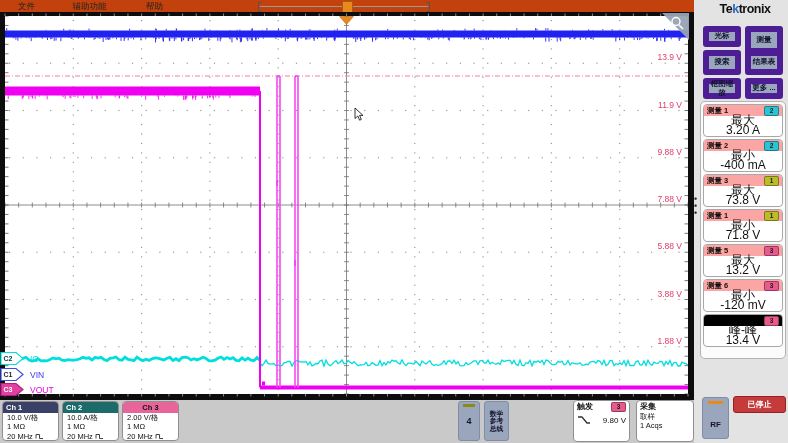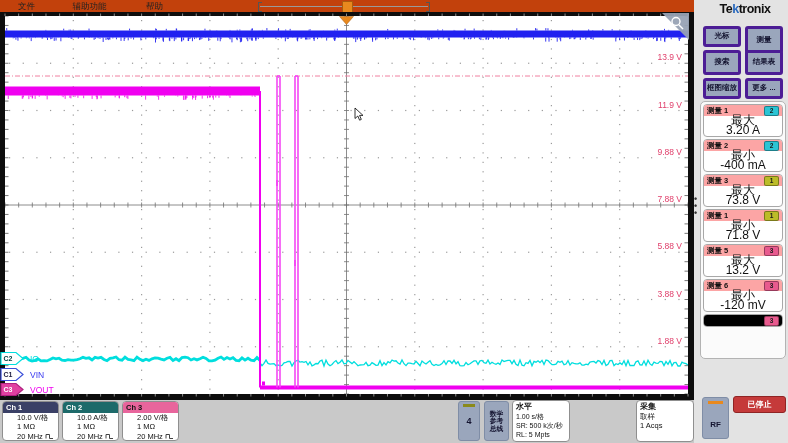--- a/index.html
+++ b/index.html
@@ -26,21 +26,21 @@
   #ov-right{right:0;border-left:none;}
   #ov-marker{position:absolute;left:84px;top:0;width:9px;height:10px;background:#e8891e;border:1px solid #a85c0e;border-radius:1px;}
 
   
   #display{left:0;top:12px;width:694px;height:388px;background:#000;}
 
   
   #sidebar{left:694px;top:0;width:94px;height:443px;background:#e3e3e3;}
   #logo{left:706px;top:2px;width:78px;height:16px;text-align:center;font-size:12.5px;font-weight:bold;color:#111;letter-spacing:-0.5px;}
   #logo .k{color:#2b6bbf;}
-  .side-btn{position:absolute;background:#9aa6bc;border:3px solid #4c1d95;border-radius:3px;
+  .side-btn{position:absolute;background:#9aa6bc;border:6px solid #4c1d95;border-radius:3px;
     color:#141430;font-size:7.5px;font-weight:bold;text-align:center;
     display:flex;align-items:center;justify-content:center;line-height:8.5px;padding:1px;box-sizing:border-box;cursor:pointer;}
   #results-panel{left:700px;top:101px;width:86px;height:258px;background:#fbfbfb;border:1px solid #b3b3b3;border-radius:5px;box-sizing:border-box;padding-top:2px;}
   .mcard{margin:0 2px 2px 2px;background:#fff;border:1px solid #a8a8a8;border-radius:4px;overflow:hidden;}
   .mcard-header{height:11px;background:#fca5a5;padding:0 3px;display:flex;align-items:center;justify-content:space-between;}
   .mcard.selected .mcard-header{background:#000;}
   .mcard-title{font-size:7.5px;font-weight:bold;color:#111;}
   .badge{width:13px;height:8px;border-radius:2px;font-size:6.5px;line-height:8px;text-align:center;color:#1b1b1b;font-weight:bold;border:1px solid rgba(0,0,0,.35);}
   .badge.ch1{background:#bcbc28;}
   .badge.ch2{background:#2cc4d4;}
@@ -54,22 +54,22 @@
   #rf-label{position:absolute;left:0;right:0;top:22px;text-align:center;font-size:8px;font-weight:bold;color:#141430;}
   #stop-btn{left:733px;top:396px;width:53px;height:17px;background:#c53a3a;border:1px solid #8f2424;border-radius:3px;
     color:#fff;font-size:8px;font-weight:bold;text-align:center;line-height:16px;box-sizing:border-box;cursor:pointer;}
 
   
   #bottombar{left:0;top:400px;width:694px;height:43px;background:#c9c9c9;}
   .chcard{position:absolute;top:1px;width:57px;height:40px;background:#fff;border:1px solid #8f8f8f;border-radius:4px;box-sizing:border-box;overflow:hidden;cursor:pointer;}
   .chcard-header{height:11px;font-size:7.5px;font-weight:bold;padding:0 3px;line-height:11px;}
   .ch1h{background:#3a4066;color:#fff;}
   .ch2h{background:#1d6a6a;color:#fff;}
-  .ch3h{background:#e8659c;color:#111;}
-  .chcard-body{padding:0 14px;}
+  .ch3h{background:#e8659c;color:#111;text-align:center;}
+  .chcard-body{padding:0 4px;}
   .chline{font-size:7.5px;line-height:9.3px;color:#111;white-space:nowrap;}
   .sq-btn{position:absolute;top:1px;background:#9aa6bc;border:1px solid #7f8da6;border-radius:3px;box-sizing:border-box;cursor:pointer;}
   #add4-line{position:absolute;left:4px;top:2px;width:12px;height:2.5px;background:#8a8a1a;}
   #add4-label{position:absolute;left:0;right:0;top:14px;text-align:center;font-size:9px;font-weight:bold;color:#141430;}
   #math-btn{display:flex;flex-direction:column;align-items:center;justify-content:center;}
   .math-line{font-size:6.8px;line-height:7.6px;color:#141430;font-weight:bold;}
   .info-card{position:absolute;top:0;height:42px;background:#fff;border:1px solid #8f8f8f;border-radius:4px;box-sizing:border-box;padding:1px 3px;cursor:pointer;}
   .info-title{font-size:8px;font-weight:bold;color:#111;line-height:10px;}
   .info-line{font-size:7px;line-height:9px;color:#111;white-space:nowrap;}
   #trigger-card .trig-row{display:flex;align-items:center;justify-content:space-between;margin-top:3px;}
@@ -1587,20 +1587,24 @@
     <div class="mcard-body">
         <div class="mcard-stat">最小</div>
         <div class="mcard-value">-120 mV</div>
       </div>
   </div>
   <div class="mcard selected">
     <div class="mcard-header">
         <span class="mcard-title"></span>
         <span class="badge ch3">3</span>
       </div>
+    <div class="mcard-body">
+        <div class="mcard-stat">峰-峰</div>
+        <div class="mcard-value">13.4 V</div>
+      </div>
   </div>
 </div>
 <div id="dots-handle" class="abs">•<br>•<br>•</div>
 
 <div id="rf-btn" class="abs">
   <div id="rf-line"></div>
   <div id="rf-label">RF</div>
 </div>
 <div id="stop-btn" class="abs">已停止</div>
 
@@ -1643,26 +1647,32 @@
   <div class="sq-btn" style="left:458px;width:22px;height:40px;">
     <div id="add4-line"></div>
     <div id="add4-label">4</div>
   </div>
   <div class="sq-btn" id="math-btn" style="left:484px;width:25px;height:40px;">
     <div class="math-line">数学</div>
     <div class="math-line">参考</div>
     <div class="math-line">总线</div>
   </div>
 
-  <div class="info-card" style="left:512px;width:58px;">
-    <div class="info-title">水平</div>
-    <div class="info-line">1.00 s/格</div>
-    <div class="info-line">SR: 500 k次/秒</div>
-    <div class="info-line">RL: 5 Mpts</div>
+
+  <div class="info-card" id="trigger-card" style="left:573px;width:57px;">
+    <div class="info-title-row">
+      <span class="info-title">触发</span>
+      <span class="badge ch3">3</span>
+    </div>
+    <div class="trig-row">
+      <svg width="14" height="10">
+          <path d="M1,2 H5 L10,8 H13" stroke="#333" fill="none" stroke-width="1.3"></path>
+        </svg>
+      <span class="trig-value">9.80 V</span>
+    </div>
   </div>
-
 
   <div class="info-card" style="left:636px;width:58px;">
     <div class="info-title">采集</div>
     <div class="info-line" style="font-size:7.5px;">取样</div>
     <div class="info-line" style="font-size:7.5px;">1 Acqs</div>
   </div>
 </div>
 
 </body></html>

